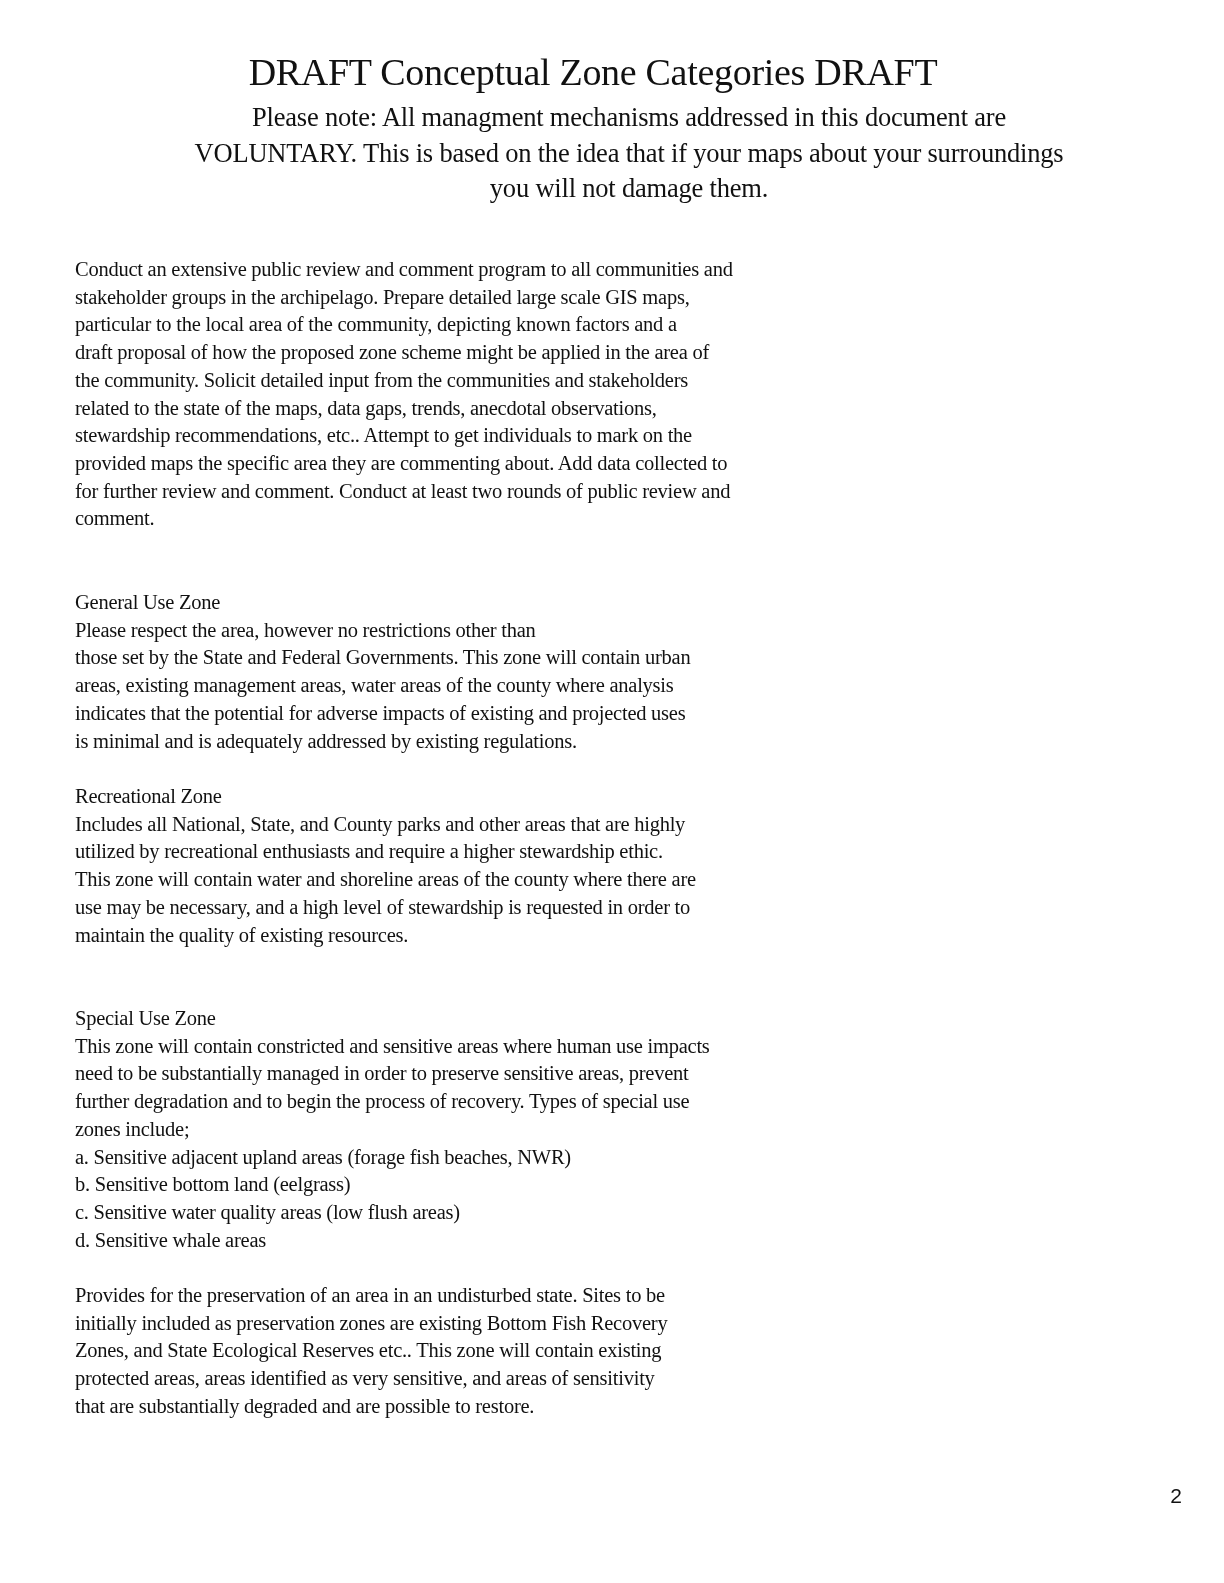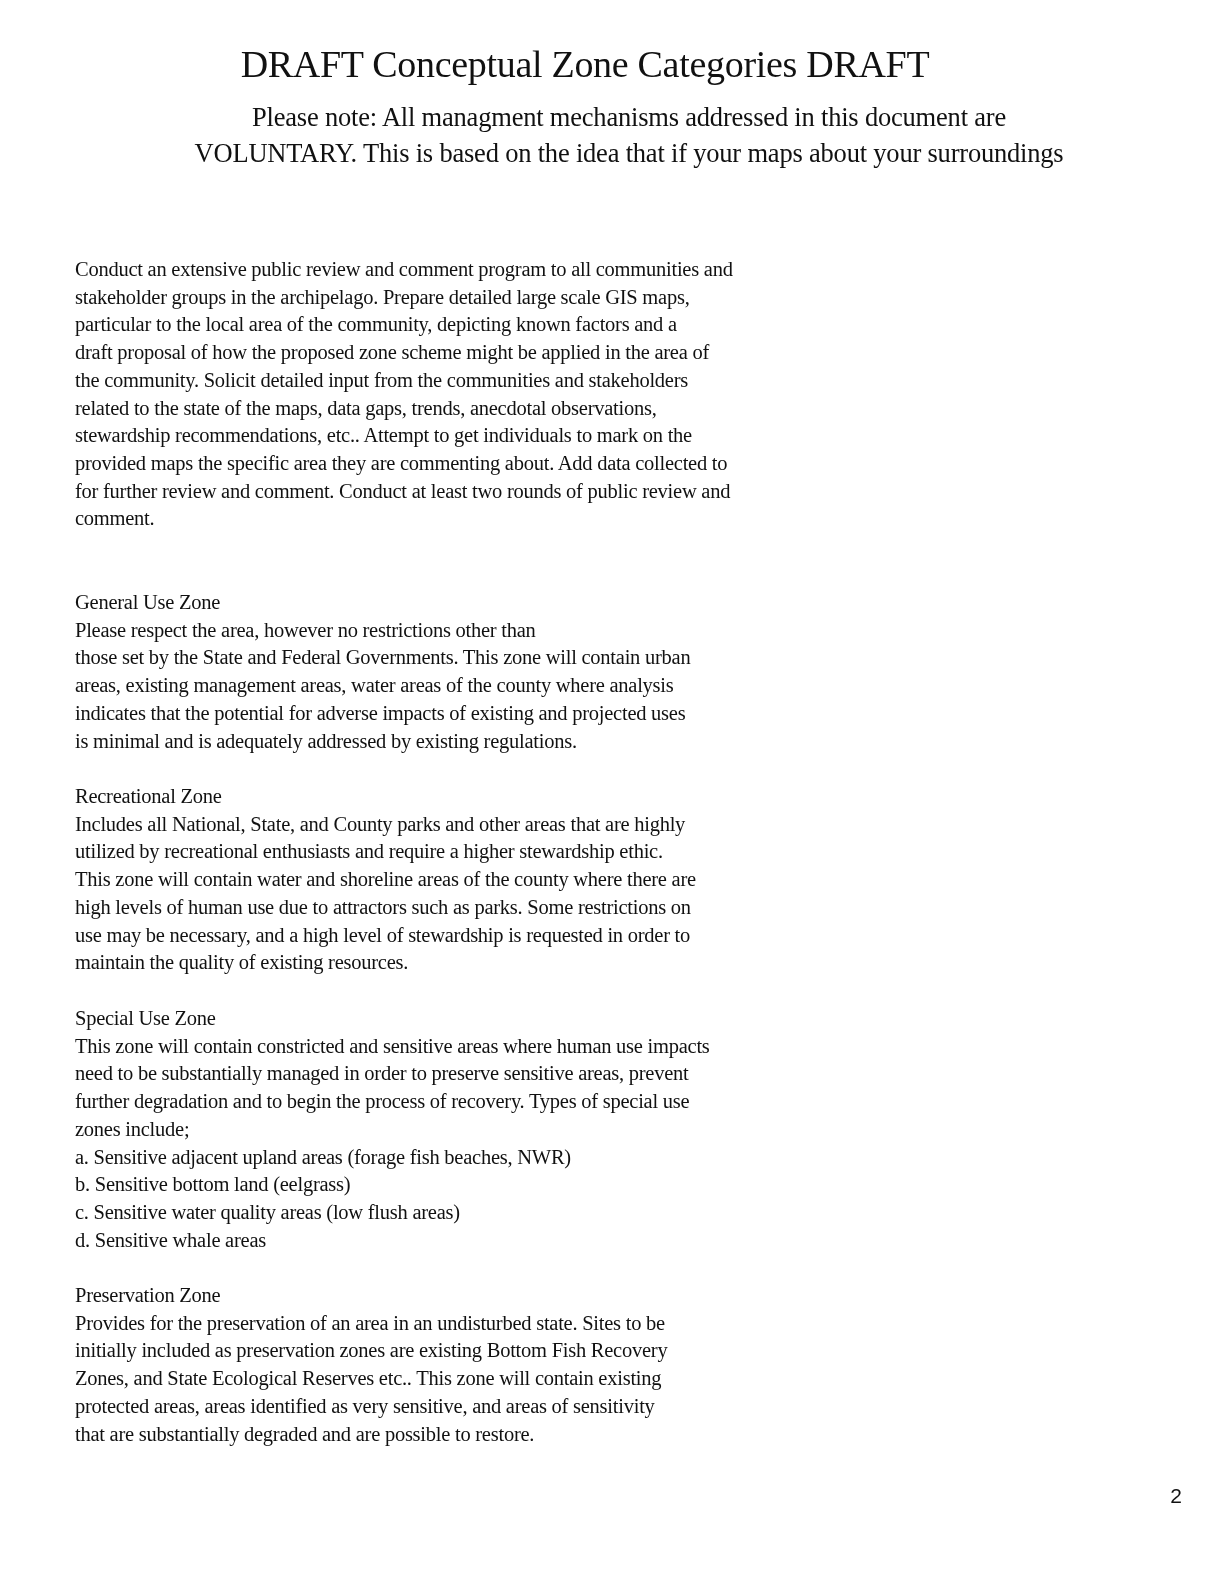--- a/index.html
+++ b/index.html
@@ -13,21 +13,21 @@
       position: relative;
       overflow: hidden;
       color: #111111;
       font-family: "Liberation Serif", "DejaVu Serif", serif;
     }
     .title {
       position: absolute;
       left: 0;
       width: 1170px;
       top: 40px;
-      margin: 0;
+      margin: 8px;
       text-align: center;
       font-size: 38px;
       font-weight: normal;
       line-height: 48px;
       letter-spacing: -0.3px;
     }
     .note {
       position: absolute;
       left: 95px;
       width: 1060px;
@@ -70,20 +70,21 @@
     }
   </style>
 </head>
 <body>
 
 <h1 class="title">DRAFT Conceptual Zone Categories DRAFT</h1>
 
 <p class="note">
   <span class="line">Please note: All managment mechanisms addressed in this document are</span>
   <span class="line">VOLUNTARY. This is based on the idea that if your maps about your surroundings</span>
+  <span class="line">you will not damage them.</span>
 </p>
 
 <p class="body-block" id="intro">
   <span class="line">Conduct an extensive public review and comment program to all communities and</span>
   <span class="line">stakeholder groups in the archipelago. Prepare detailed large scale GIS maps,</span>
   <span class="line">particular to the local area of the community, depicting known factors and a</span>
   <span class="line">draft proposal of how the proposed zone scheme might be applied in the area of</span>
   <span class="line">the community. Solicit detailed input from the communities and stakeholders</span>
   <span class="line">related to the state of the maps, data gaps, trends, anecdotal observations,</span>
   <span class="line">stewardship recommendations, etc.. Attempt to get individuals to mark on the</span>
@@ -99,39 +100,37 @@
   <span class="line">areas, existing management areas, water areas of the county where analysis</span>
   <span class="line">indicates that the potential for adverse impacts of existing and projected uses</span>
   <span class="line">is minimal and is adequately addressed by existing regulations.</span>
 </div>
 
 <div class="body-block" id="zone-recreational">
   <span class="section-heading">Recreational Zone</span>
   <span class="line">Includes all National, State, and County parks and other areas that are highly</span>
   <span class="line">utilized by recreational enthusiasts and require a higher stewardship ethic.</span>
   <span class="line">This zone will contain water and shoreline areas of the county where there are</span>
-  <span class="line">high levels of human use due to attractors such as parks. Some restrictions on</span>
   <span class="line">use may be necessary, and a high level of stewardship is requested in order to</span>
   <span class="line">maintain the quality of existing resources.</span>
 </div>
 
 <div class="body-block" id="zone-special">
   <span class="section-heading">Special Use Zone</span>
   <span class="line">This zone will contain constricted and sensitive areas where human use impacts</span>
   <span class="line">need to be substantially managed in order to preserve sensitive areas, prevent</span>
   <span class="line">further degradation and to begin the process of recovery. Types of special use</span>
   <span class="line">zones include;</span>
   <span class="line">a. Sensitive adjacent upland areas (forage fish beaches, NWR)</span>
   <span class="line">b. Sensitive bottom land (eelgrass)</span>
   <span class="line">c. Sensitive water quality areas (low flush areas)</span>
   <span class="line">d. Sensitive whale areas</span>
 </div>
 
 <div class="body-block" id="zone-preservation">
-  <span class="section-heading">Preservation Zone</span>
   <span class="line">Provides for the preservation of an area in an undisturbed state. Sites to be</span>
   <span class="line">initially included as preservation zones are existing Bottom Fish Recovery</span>
   <span class="line">Zones, and State Ecological Reserves etc.. This zone will contain existing</span>
   <span class="line">protected areas, areas identified as very sensitive, and areas of sensitivity</span>
   <span class="line">that are substantially degraded and are possible to restore.</span>
 </div>
 
 <div class="page-number">2</div>
 
 </body></html>

